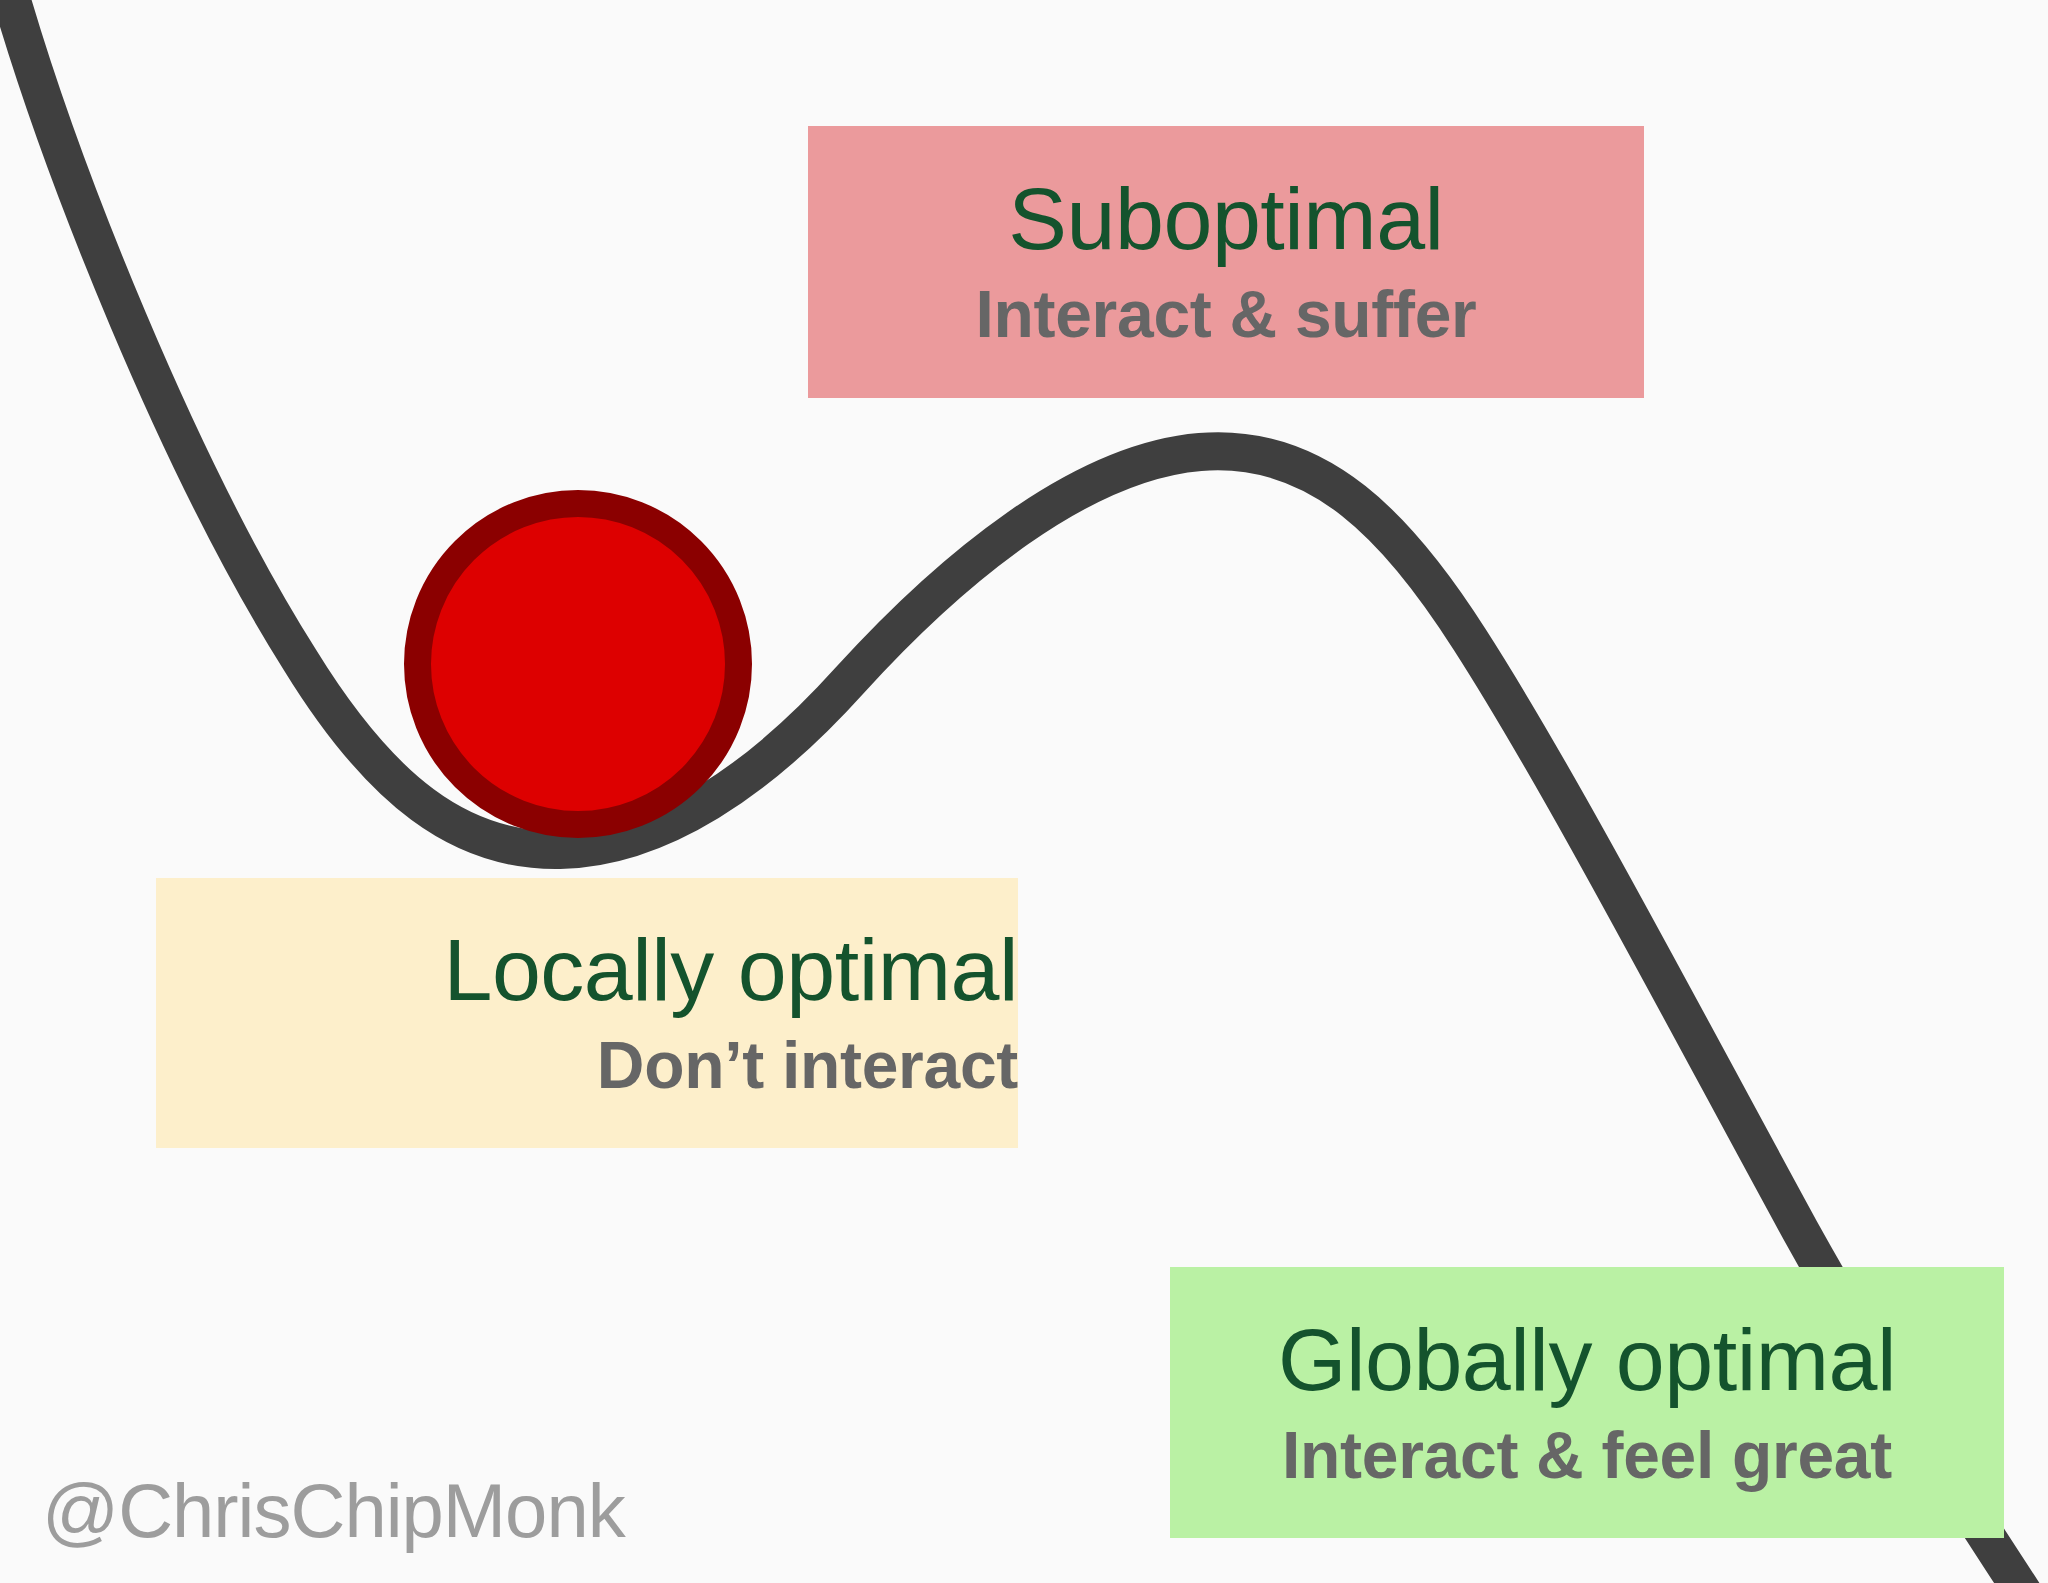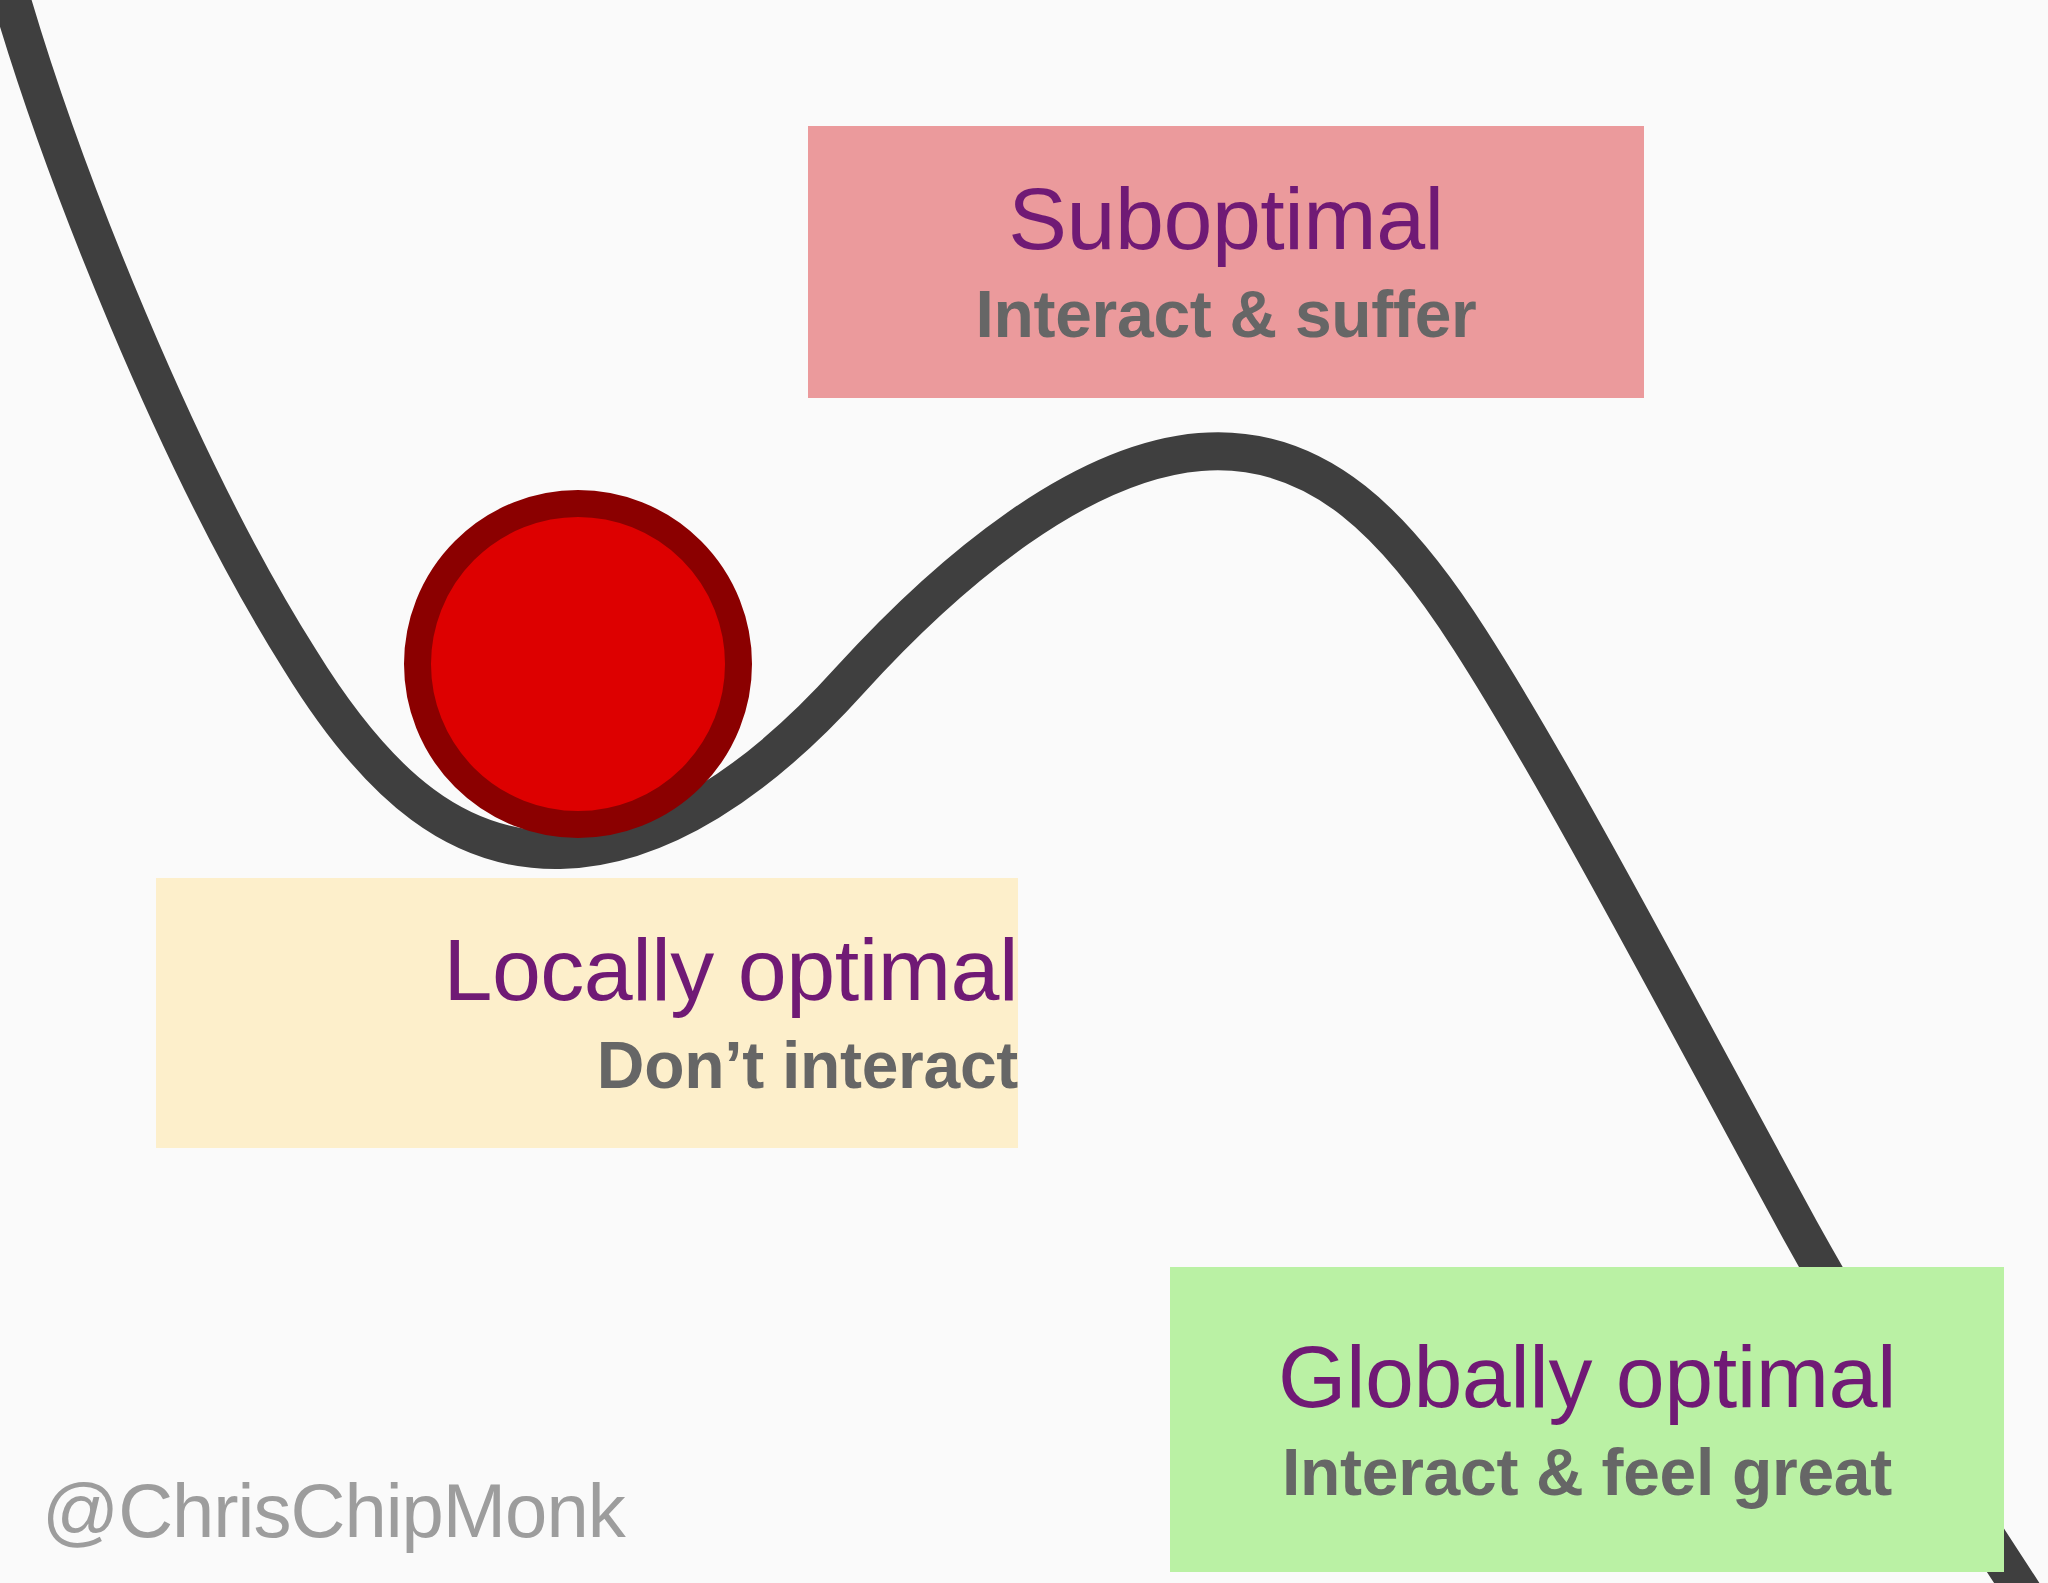--- a/index.html
+++ b/index.html
@@ -32,21 +32,21 @@
     box-sizing: border-box;
     display: flex;
     flex-direction: column;
     align-items: center;
     justify-content: center;
     text-align: center;
   }
   .callout-title {
     font-size: 88px;
     line-height: 1.02;
-    color: #701a75;
+    color: #14532d;
     font-weight: 400;
     letter-spacing: -0.5px;
     white-space: nowrap;
   }
   .callout-sub {
     font-size: 66px;
     line-height: 1.05;
     color: #666666;
     font-weight: 700;
     letter-spacing: -0.3px;
@@ -65,21 +65,21 @@
     top: 878px;
     width: 862px;
     height: 270px;
     background: #FDEFCB;
     align-items: flex-end;
   }
   #callout-globally {
     left: 1170px;
     top: 1267px;
     width: 834px;
-    height: 305px;
+    height: 271px;
     background: #BAF1A4;
   }
   #watermark {
     position: absolute;
     left: 42px;
     top: 1467px;
     font-size: 76px;
     font-weight: normal;
     color: #9d9d9d;
     letter-spacing: -1px;

